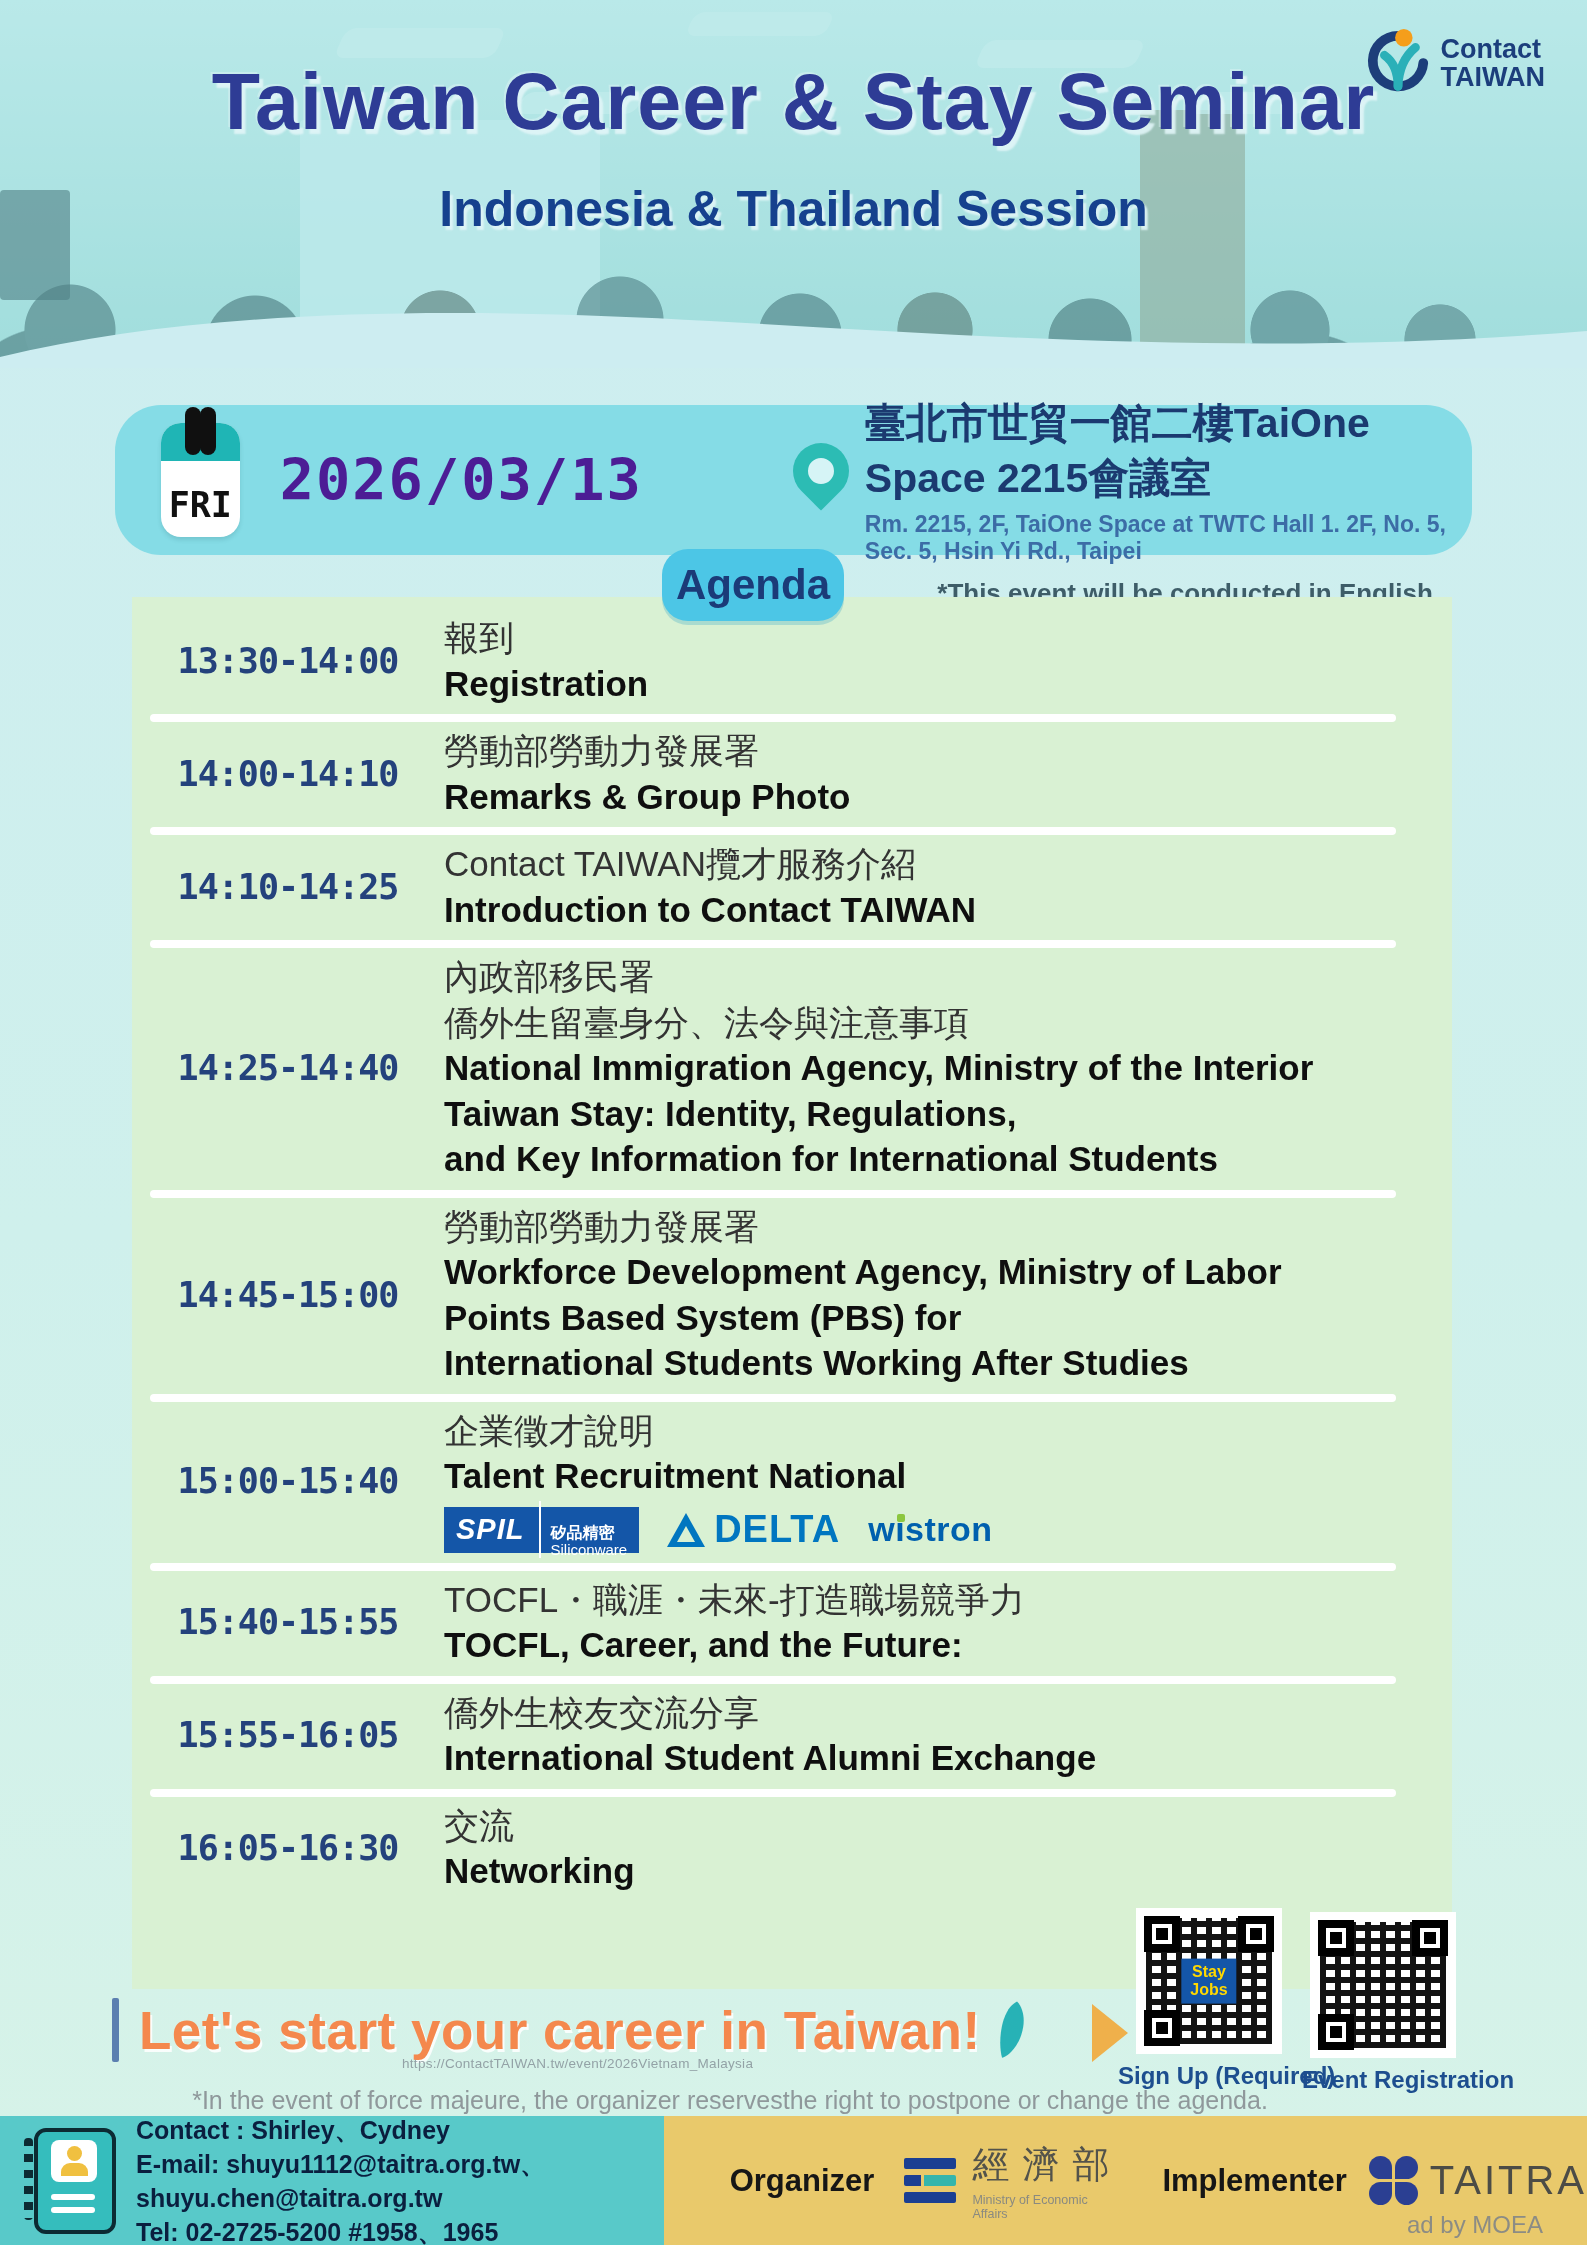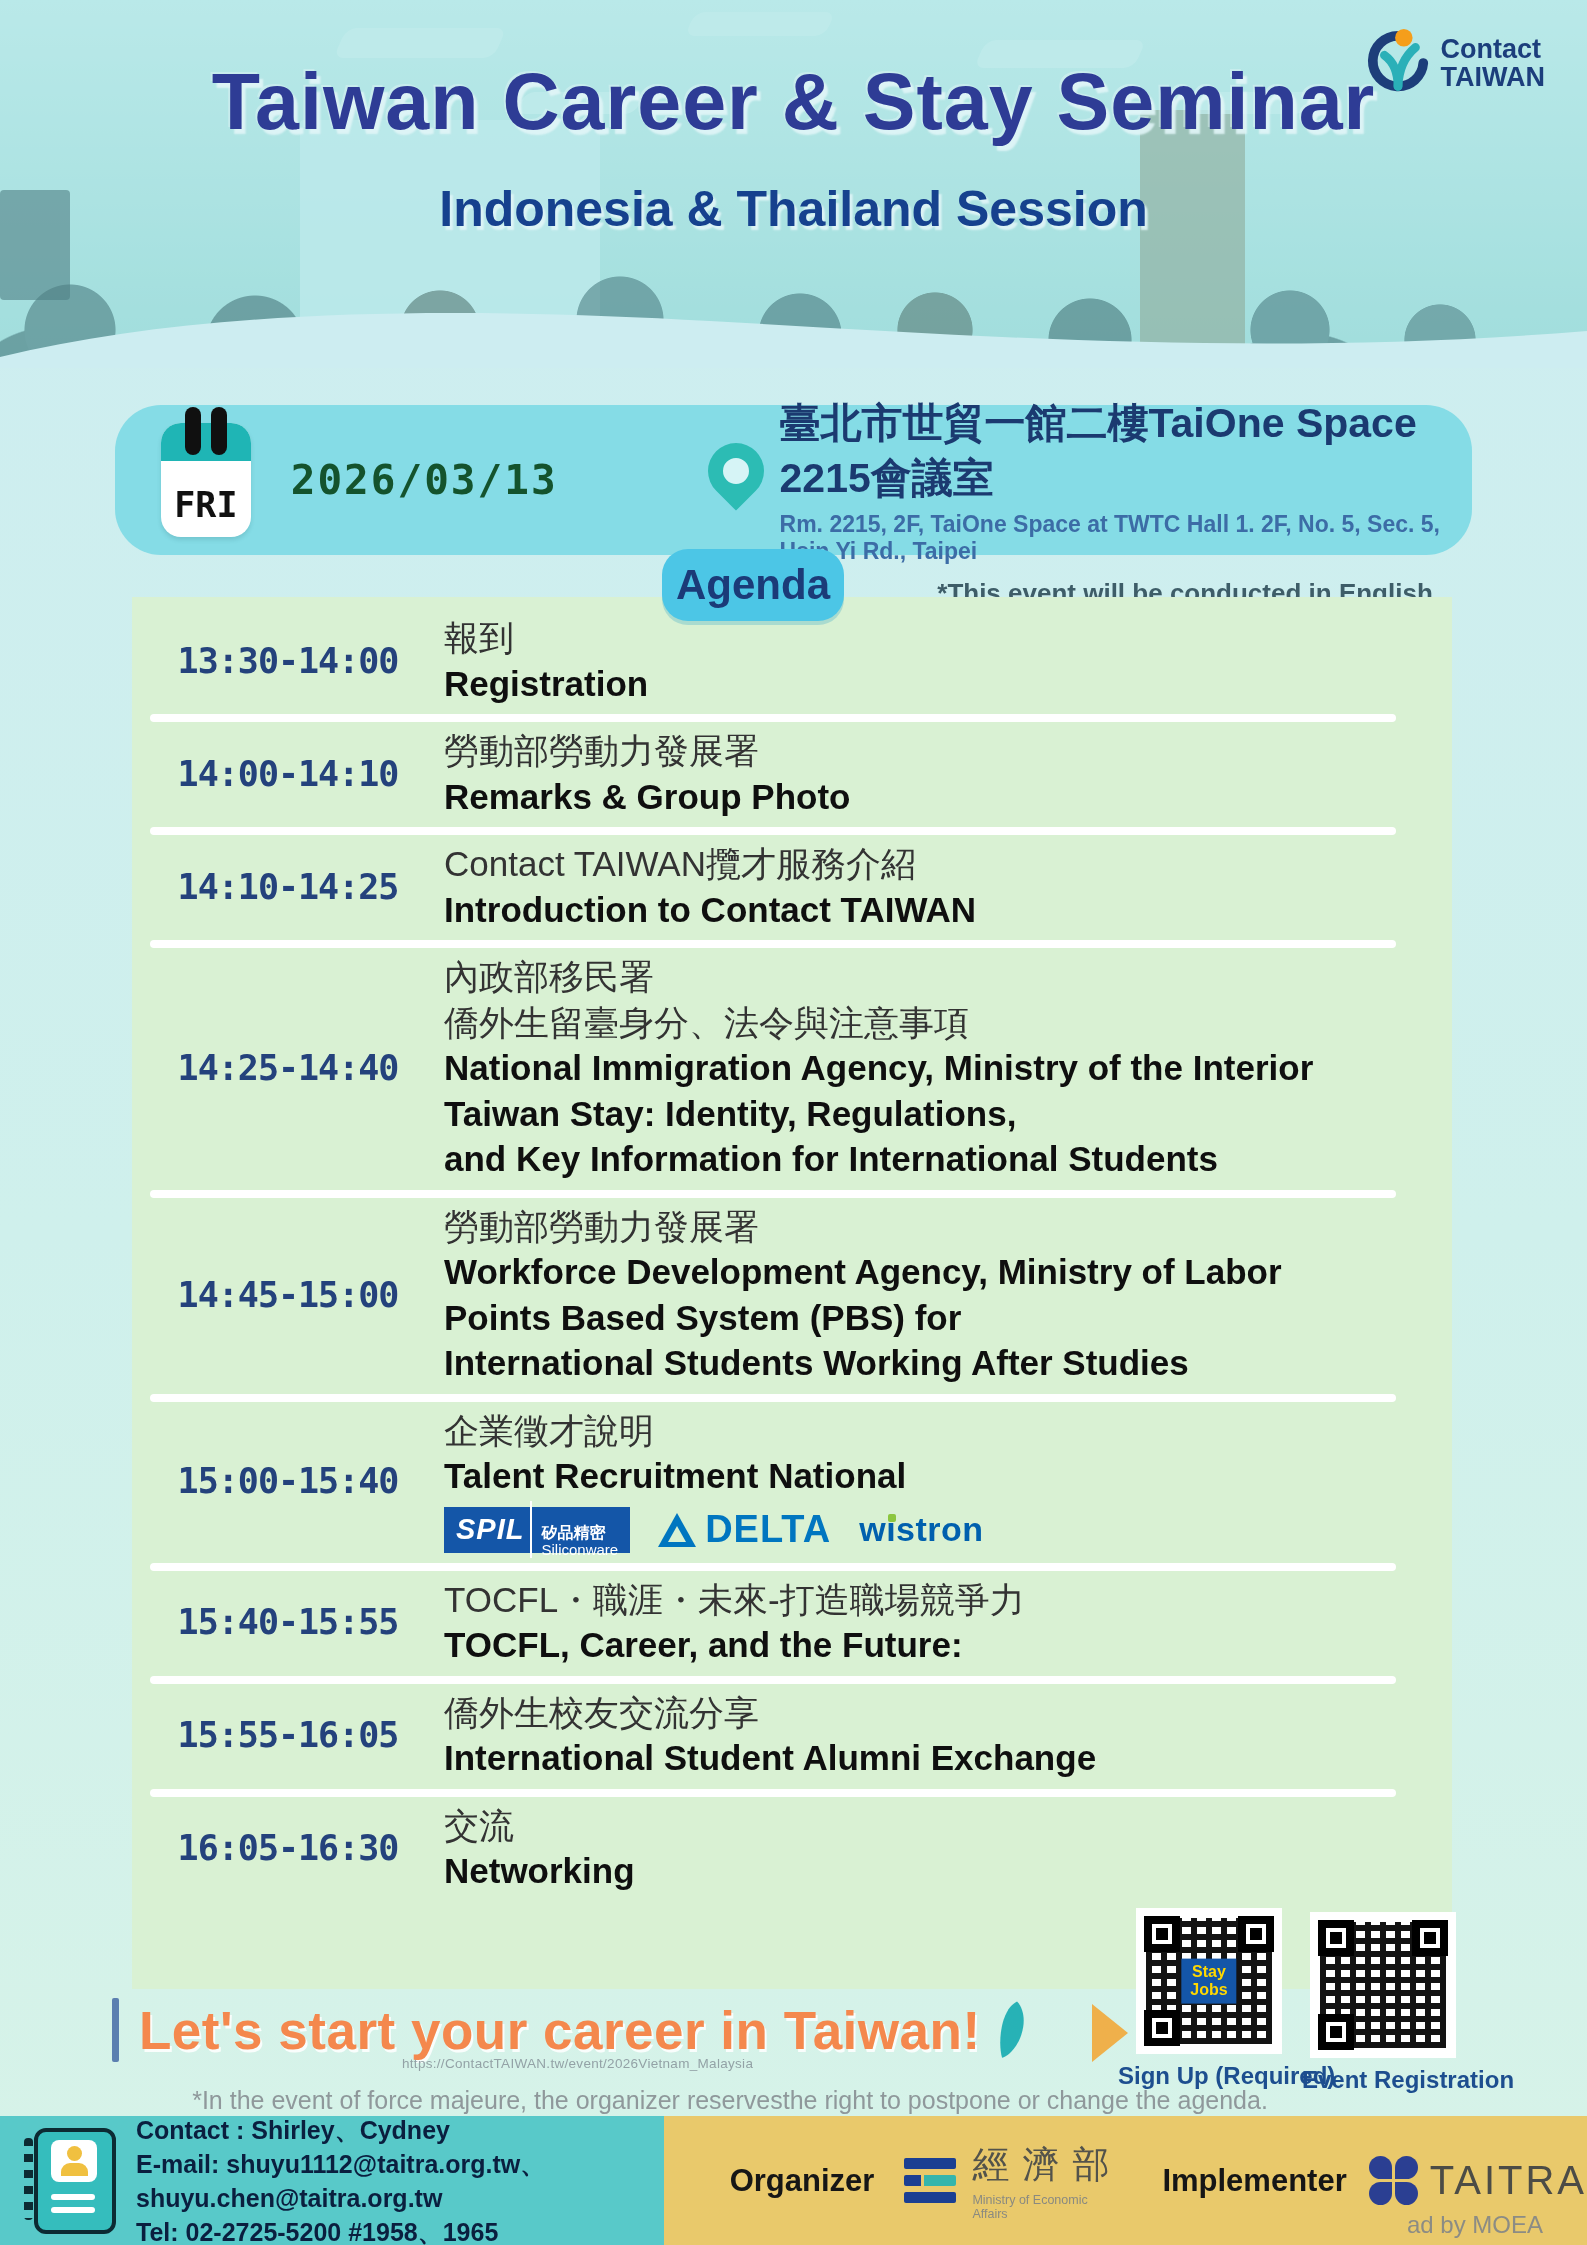--- a/index.html
+++ b/index.html
@@ -49,21 +49,21 @@
   .datebar{position:absolute;left:115px;top:405px;width:1357px;height:150px;background:#85dce6;
     border-radius:46px;display:flex;align-items:center;}
   .cal{position:relative;width:112px;height:114px;margin-left:46px;background:#fff;border-radius:20px;
     box-shadow:0 3px 4px rgba(20,80,90,.15);}
   .cal-top{position:absolute;top:0;left:0;right:0;height:38px;background:#1fb5b5;border-radius:20px 20px 0 0;}
   .peg{position:absolute;top:-16px;width:16px;height:48px;background:#101010;border-radius:8px;}
   .peg.p1{left:24px;} .peg.p2{right:24px;}
   .cal-day{position:absolute;bottom:12px;width:100%;text-align:center;
     font-family:"DejaVu Sans Mono",monospace;font-weight:700;font-size:35px;color:#111;}
   .date-text{margin-left:40px;font-family:"DejaVu Sans Mono",monospace;font-weight:700;
-    font-size:41px;color:#14532d;letter-spacing:2px;}
+    font-size:57px;color:#4c1d95;letter-spacing:2px;}
   .pin{width:56px;height:56px;margin-left:150px;margin-top:-18px;background:#2cbcb4;
     border-radius:50% 50% 50% 0;transform:rotate(-45deg);position:relative;flex:0 0 auto;}
   .pin::after{content:'';position:absolute;inset:15px;background:#d6f4f6;border-radius:50%;}
   .venue{margin-left:16px;}
   .venue-zh{font-size:41px;font-weight:800;color:#1b3a70;}
   .venue-en{font-size:23px;font-weight:700;color:#3c6ca6;margin-top:5px;}
 
   
   .agenda-badge{position:absolute;left:662px;top:549px;width:182px;height:72px;background:#4cc6e6;
     border-radius:26px;display:flex;align-items:center;justify-content:center;z-index:3;
@@ -73,21 +73,21 @@
     box-sizing:border-box;padding-top:12px;overflow:hidden;}
   .agenda-row{display:flex;padding:6px 0 8px;}
   .agenda-time{flex:0 0 312px;display:flex;align-items:center;justify-content:center;
     font-family:"DejaVu Sans Mono",monospace;font-weight:700;font-size:35px;color:#24427c;letter-spacing:-1px;}
   .agenda-content{flex:1;padding-right:24px;}
   .zh{font-size:35px;color:#333;line-height:1.3;}
   .en{font-size:35px;font-weight:700;color:#0f0f0f;line-height:1.3;}
   .row-sep{height:8px;background:#fff;border-radius:4px;margin:0 56px 0 18px;}
 
   .logo-strip{display:flex;align-items:center;gap:28px;margin-top:6px;height:50px;}
-  .spil-box{display:flex;align-items:center;gap:6px;background:#1456a8;color:#fff;padding:4px 12px;height:46px;box-sizing:border-box;}
+  .spil-box{display:flex;align-items:center;gap:15px;background:#1456a8;color:#fff;padding:4px 12px;height:46px;box-sizing:border-box;}
   .spil-acronym{font-size:29px;font-weight:800;font-style:italic;letter-spacing:1px;}
   .spil-stack{display:flex;flex-direction:column;line-height:1.1;border-left:2px solid #fff;padding-left:9px;}
   .spil-zh{font-size:16px;font-weight:700;margin-top:23px;} .spil-en{font-size:15px;}
   .delta{display:flex;align-items:center;gap:9px;}
   .delta-tri{width:0;height:0;border-left:19px solid transparent;border-right:19px solid transparent;
     border-bottom:34px solid #0076c0;position:relative;}
   .delta-tri::after{content:'';position:absolute;left:-9px;top:13px;width:0;height:0;
     border-left:9px solid transparent;border-right:9px solid transparent;border-bottom:16px solid #d9f1d3;}
   .delta-name{font-size:38px;font-weight:800;color:#0076c0;letter-spacing:1px;}
   .wistron{font-size:34px;font-weight:800;color:#0060ae;letter-spacing:.5px;position:relative;}

